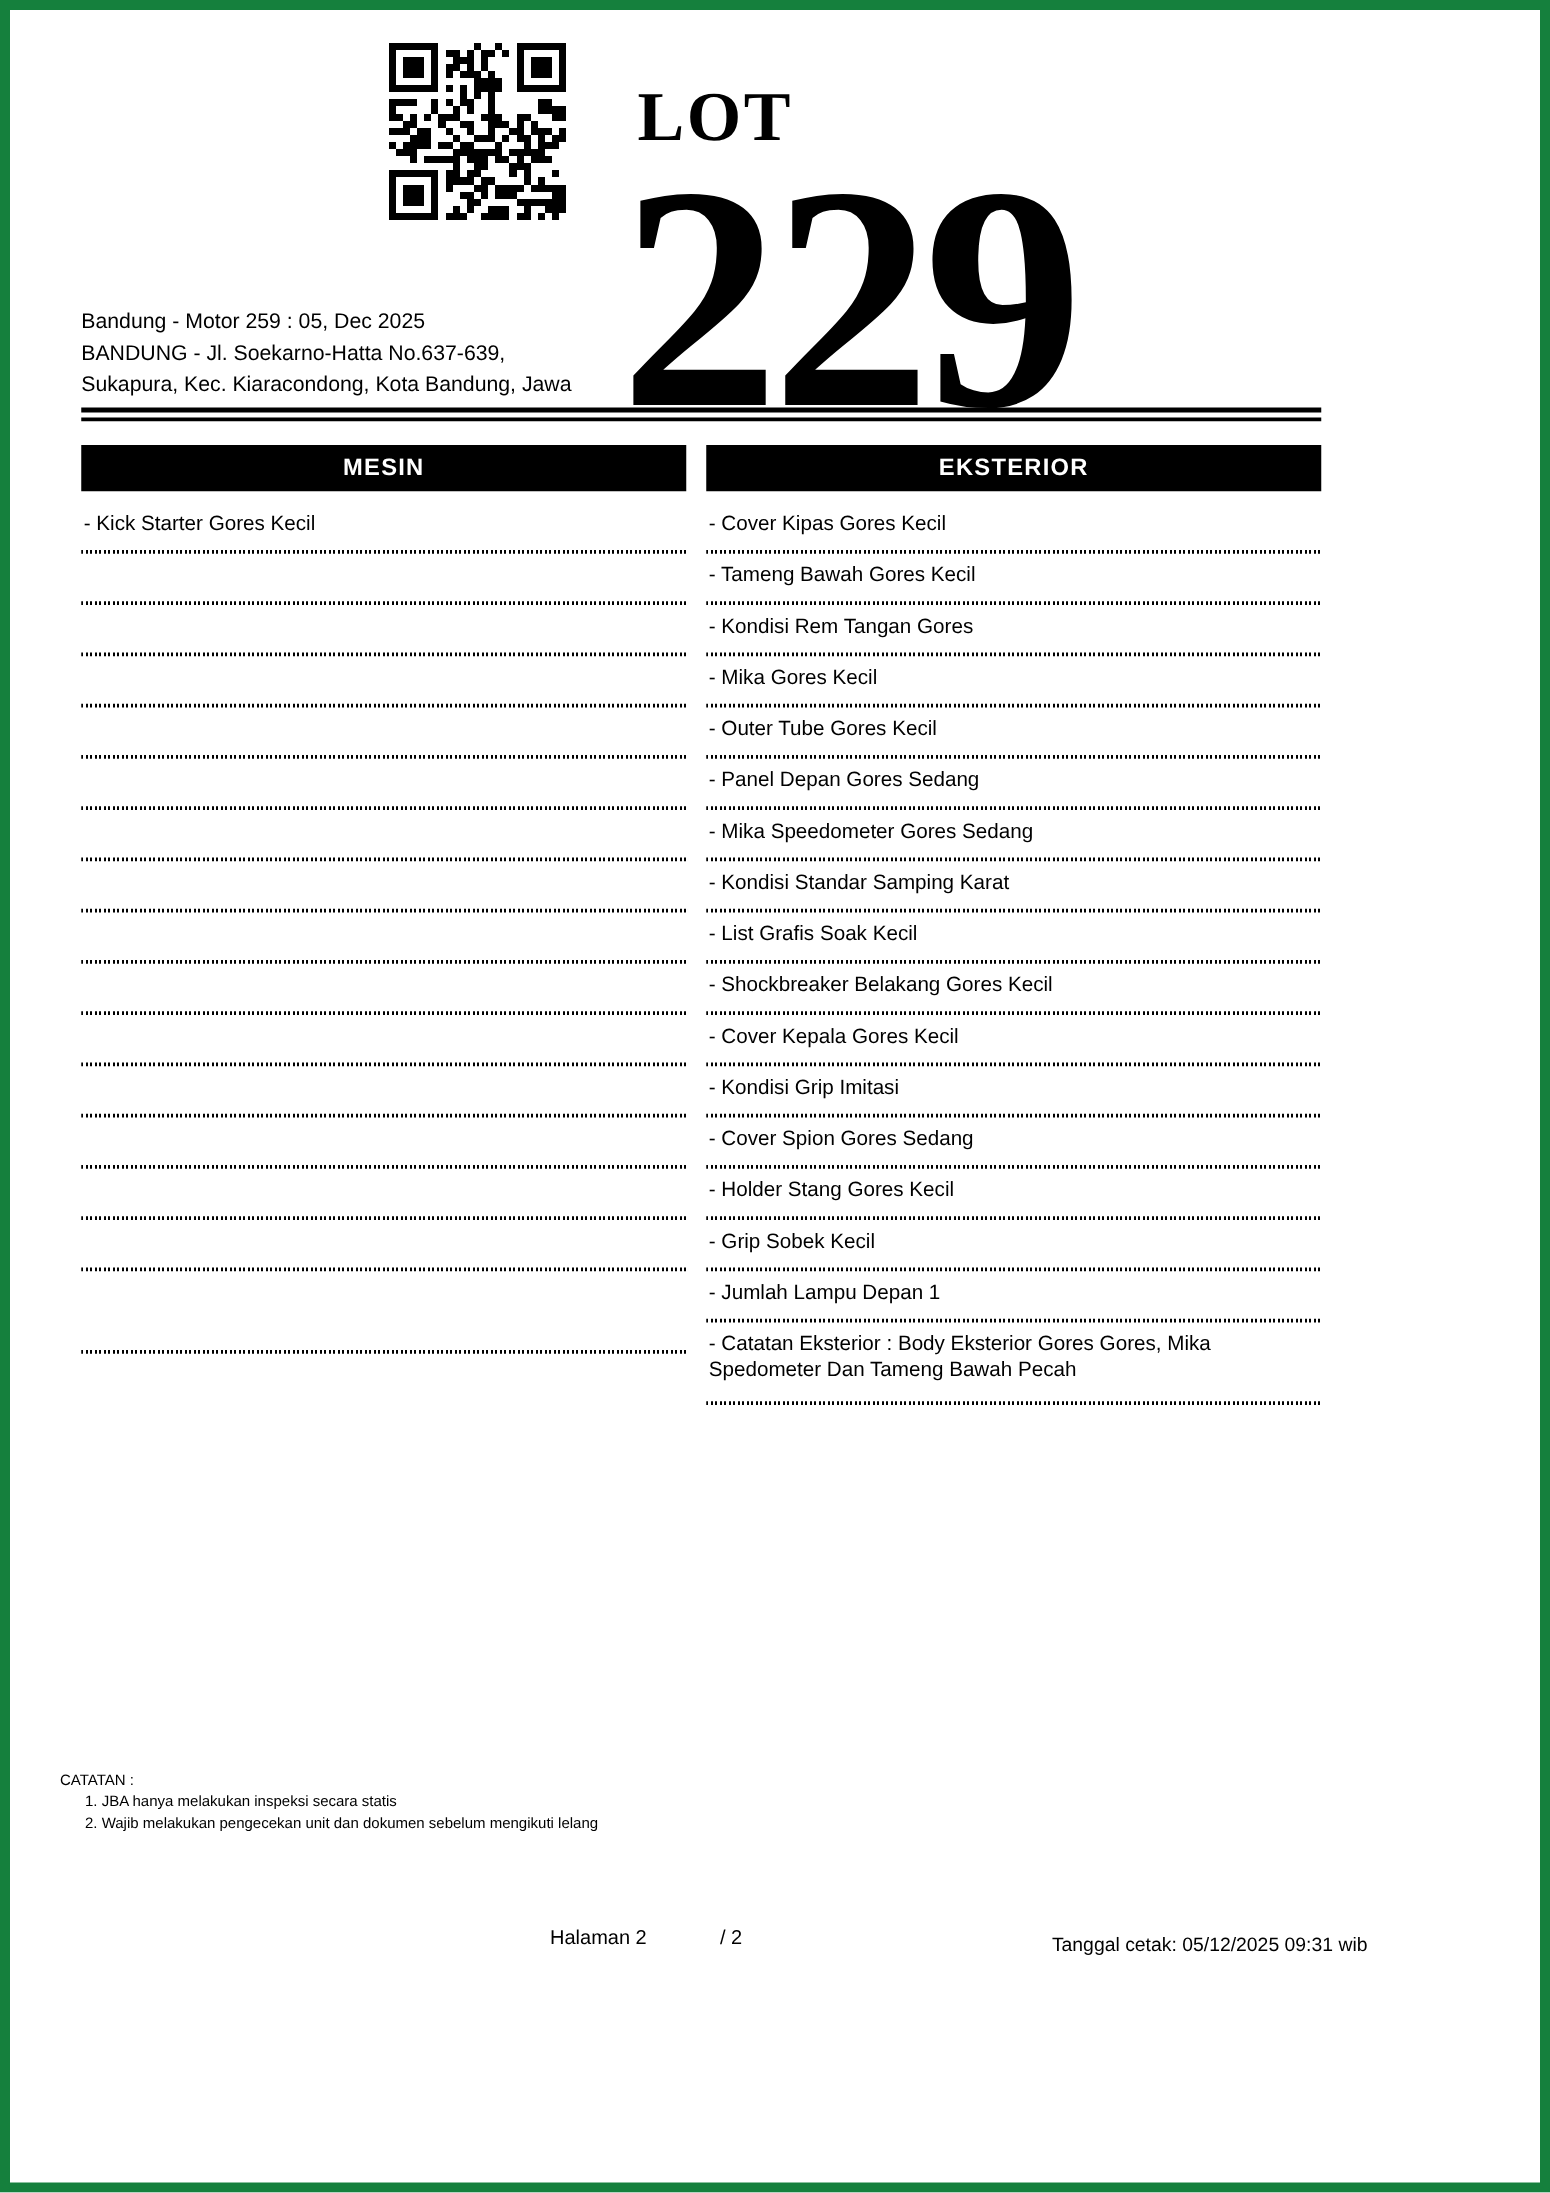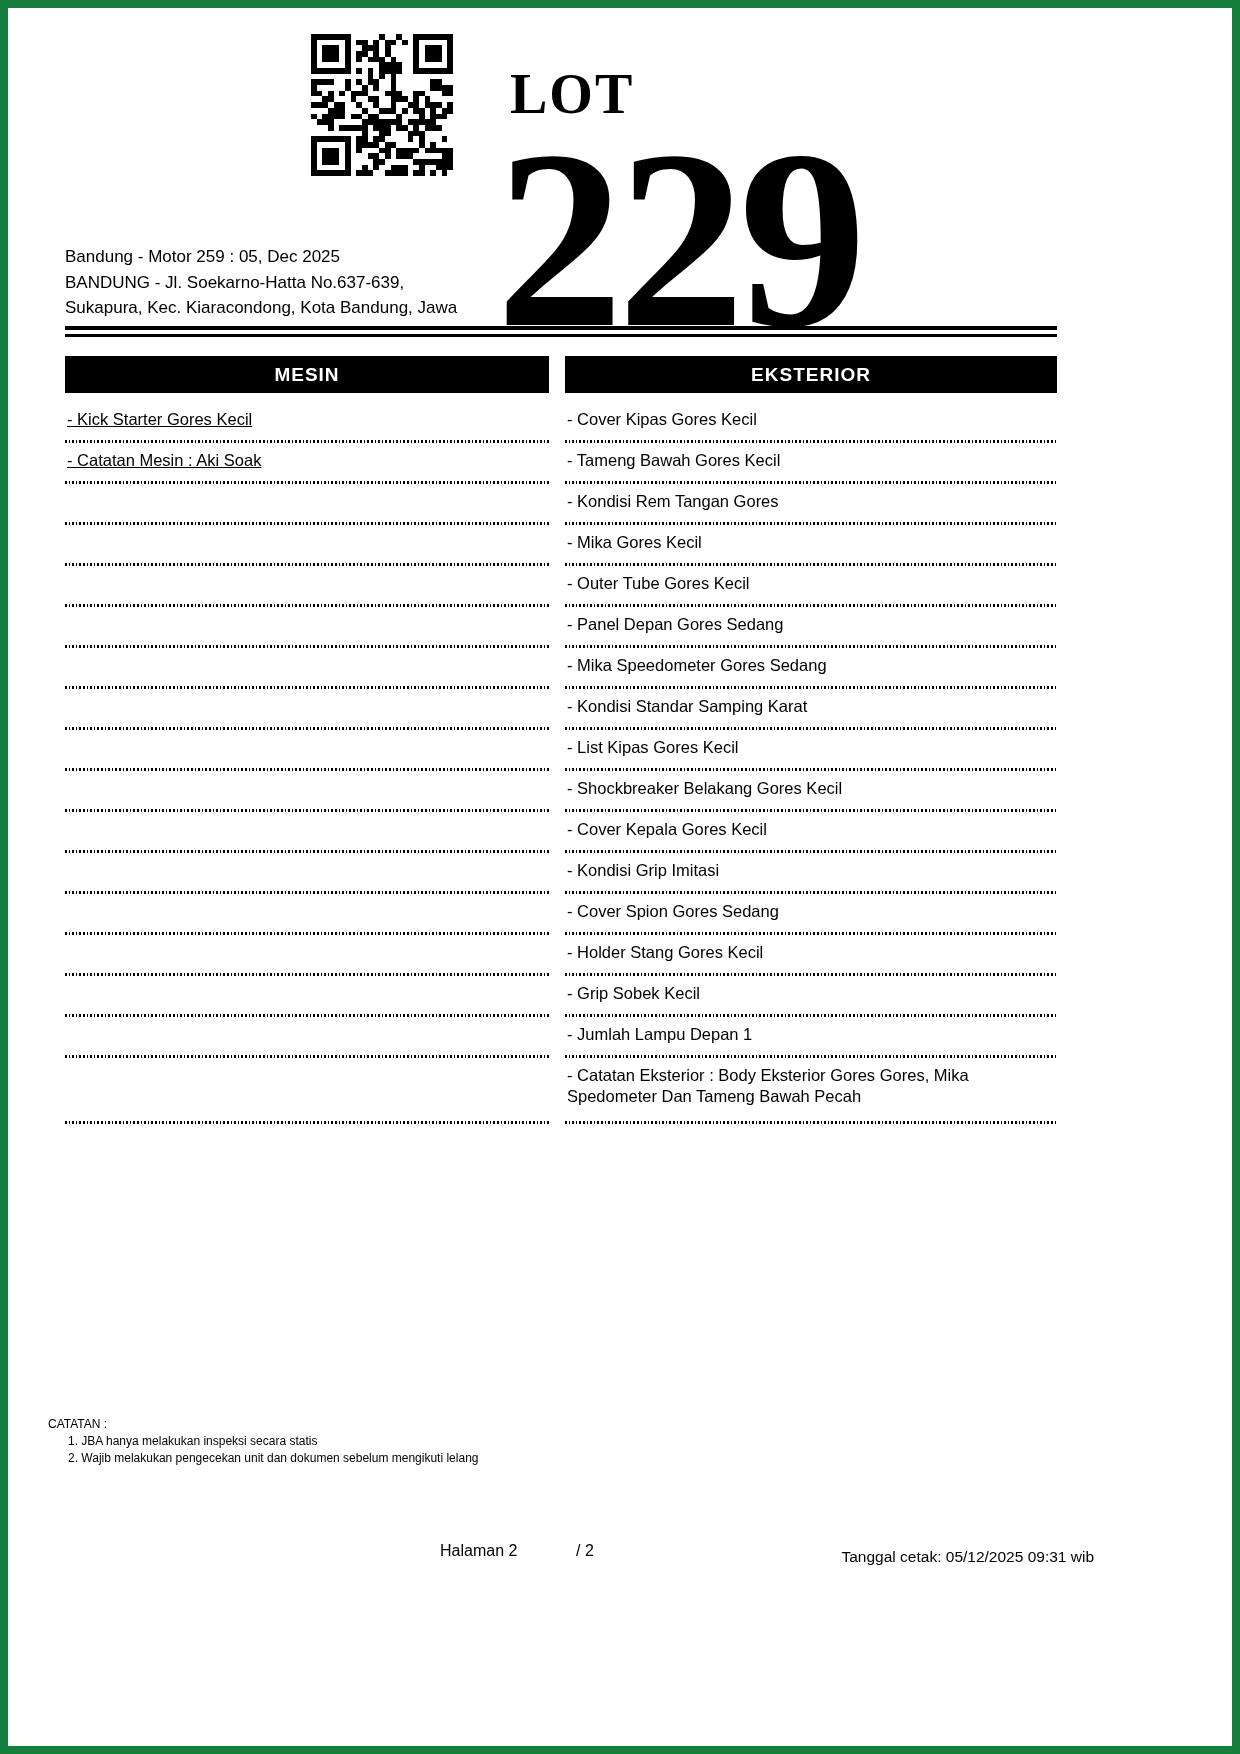--- a/index.html
+++ b/index.html
@@ -20,21 +20,21 @@
     position:absolute; left:488px; top:104px;
     font-family:"Liberation Serif", serif; font-weight:bold;
     font-size:255px; line-height:1; letter-spacing:-6px;
   }
   .address { position:absolute; left:57px; top:236px; font-size:17px; line-height:1.5; }
   .double-rule {
     position:absolute; left:57px; top:318px; width:992px; height:11px;
     border-top:4px solid #000; border-bottom:3px solid #000;
   }
   .col { position:absolute; top:348px; }
-  .col-left  { left:57px;  width:484px;text-decoration:underline; }
+  .col-left  { left:57px;  width:484px; }
   .col-right { left:557px; width:492px; }
   .col-header {
     background:#000; color:#fff; font-weight:bold; text-align:center;
     font-size:19px; height:37px; line-height:37px; letter-spacing:1px;
   }
   .rows { margin-top:9px; }
   .row { display:flex; flex-direction:column; height:41px;justify-content:flex-end; }
   .row:last-child { height:66px; }
   .row-text { font-size:16.5px; line-height:1.25; padding:7px 2px 3px 2px; }
   .dotted {
@@ -299,24 +299,20 @@
   <div class="double-rule"></div>
 
   <div class="col col-left">
     <div class="col-header">MESIN</div>
     <div class="rows" id="rows-0">
         <div class="row">
           <div class="row-text">- Kick Starter Gores Kecil</div>
           <div class="dotted"></div>
         </div>
         <div class="row">
-          <div class="row-text">- Catatan Mesin :  Aki Soak</div>
-          <div class="dotted"></div>
-        </div>
-        <div class="row">
           <div class="row-text"></div>
           <div class="dotted"></div>
         </div>
         <div class="row">
           <div class="row-text"></div>
           <div class="dotted"></div>
         </div>
         <div class="row">
           <div class="row-text"></div>
           <div class="dotted"></div>
@@ -401,21 +397,21 @@
         </div>
         <div class="row">
           <div class="row-text">- Mika Speedometer Gores Sedang</div>
           <div class="dotted"></div>
         </div>
         <div class="row">
           <div class="row-text">- Kondisi Standar Samping Karat</div>
           <div class="dotted"></div>
         </div>
         <div class="row">
-          <div class="row-text">- List Kipas Gores Kecil</div>
+          <div class="row-text">- List Grafis Soak Kecil</div>
           <div class="dotted"></div>
         </div>
         <div class="row">
           <div class="row-text">- Shockbreaker Belakang Gores Kecil</div>
           <div class="dotted"></div>
         </div>
         <div class="row">
           <div class="row-text">- Cover Kepala Gores Kecil</div>
           <div class="dotted"></div>
         </div>

